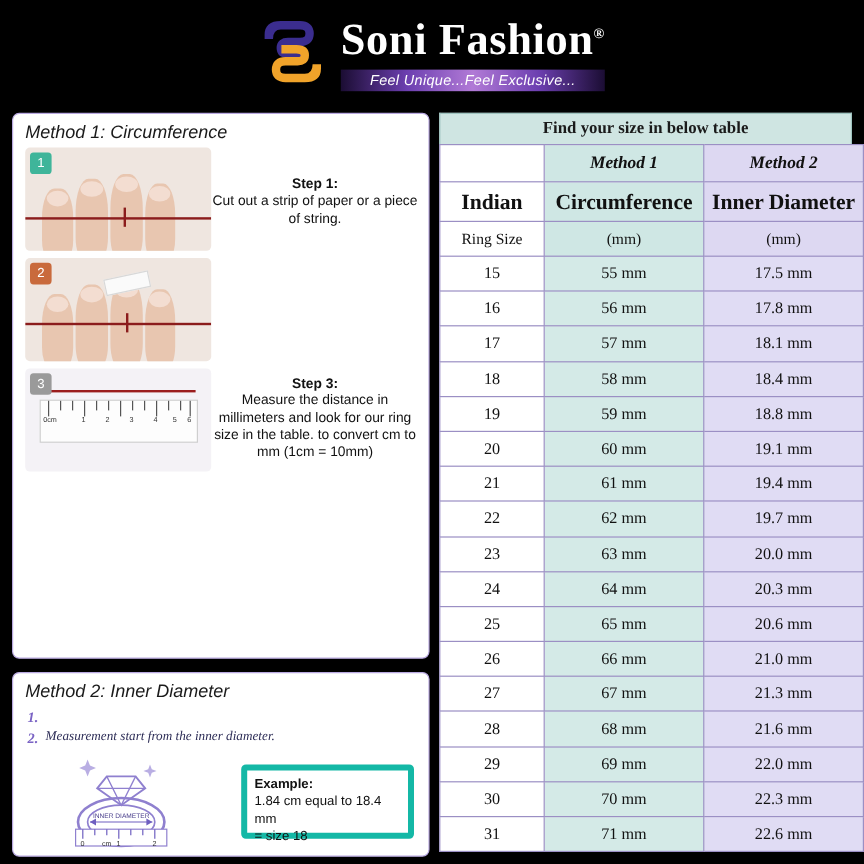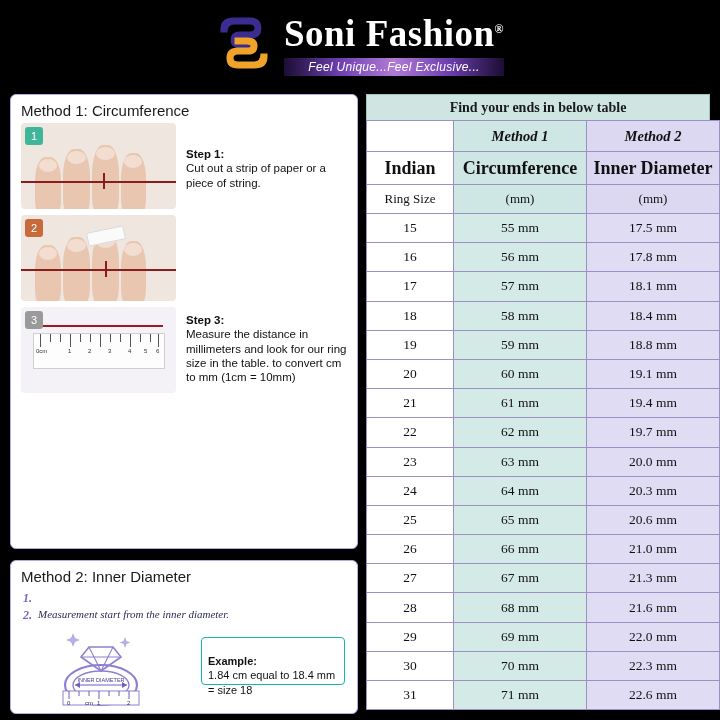--- a/index.html
+++ b/index.html
@@ -44,38 +44,40 @@
   }
 
   
   .panel{
     background:#ffffff;border:1px solid #b9a9e0;border-radius:6px;
     box-sizing:border-box;
   }
   .panel-title{
     font-size:15px;color:#1a1a1a;padding:7px 10px 4px 10px;
     font-family:"Liberation Sans", sans-serif;
+    font-style:italic;
   }
   .m1{position:absolute;left:0;top:0;width:348px;height:455px;}
   .m2{position:absolute;left:0;top:466px;width:348px;height:154px;}
 
   .step-row{display:flex;padding:0 8px 6px 10px;}
   .step-img{
     width:155px;height:86px;border-radius:4px;position:relative;overflow:hidden;
     background:#efe6e0;flex:none;
   }
   .step-img.r3{background:#f4f2f6;}
   .badge{
     position:absolute;left:4px;top:4px;width:18px;height:18px;border-radius:3px;
     color:#fff;font-size:11px;display:flex;align-items:center;justify-content:center;
     font-family:"Liberation Sans",sans-serif;z-index:3;
   }
   .step-text{
-    padding-left:10px;font-size:11.5px;color:#111;line-height:1.24;
+    font-size:11.5px;color:#111;line-height:1.24;
     padding-top:24px;
+    text-align:center;
   }
   .step-text.t2{padding-top:12px;}
   .step-text.t3{padding-top:6px;}
   .step-text b{font-weight:bold;}
 
   
   .finger{position:absolute;inset:0;}
   .fing{position:absolute;background:#e8c6b0;border-radius:40% 40% 28% 28%;}
   .nail{position:absolute;background:#f3ddd1;border-radius:50%;}
   .thread{position:absolute;height:2px;background:#8b1c1c;}
@@ -93,23 +95,23 @@
   .redline{position:absolute;left:12px;top:18px;width:130px;height:2px;background:#9b1d1d;}
 
   
   .m2-line{
     display:flex;align-items:flex-start;gap:6px;padding:2px 10px 0 12px;
     font-size:11px;color:#2b2b55;font-style:italic;font-family:"Liberation Serif",serif;
   }
   .m2-num{color:#7a63c4;font-weight:bold;font-style:italic;font-size:12px;}
   .ring-art{position:absolute;left:18px;top:66px;width:160px;height:82px;}
   .example{
-    position:absolute;left:190px;top:76px;width:144px;height:48px;
-    border:1px solid #14b8a6;border-radius:4px;background:#fff;
-    font-size:11px;color:#111;padding:16px 6px;box-sizing:border-box;line-height:1.3;
+    position:absolute;left:190px;top:76px;width:144px;height:62px;
+    border:5px solid #14b8a6;border-radius:4px;background:#fff;
+    font-size:11px;color:#111;padding:5px 6px;box-sizing:border-box;line-height:1.3;
   }
   .example b{font-weight:bold;}
 
   
   .tbl-title{
     height:26px;background:#cfe5e2;border:1px solid #9fc4c0;border-bottom:none;
     display:flex;align-items:center;justify-content:center;
     font-size:14px;color:#1a1a1a;font-family:"Liberation Serif",serif;font-weight:bold;
     box-sizing:border-box;
   }
@@ -280,21 +282,21 @@
 
         <div class="example">
           <b>Example:</b><br>
           <span>1.84 cm equal to 18.4 mm</span><br>
           <span>= size 18</span>
         </div>
       </div>
     </div>
 
     <div class="right">
-      <div class="tbl-title">Find your ends in below table</div>
+      <div class="tbl-title">Find your size in below table</div>
       <table>
         <tbody>
           <tr>
             <td class="c-ind blank"></td>
             <td class="c-cir hdr-method hdr-m1">Method 1</td>
             <td class="c-dia hdr-method hdr-m2">Method 2</td>
           </tr>
           <tr>
             <td class="c-ind hdr-sub">Indian</td>
             <td class="c-cir hdr-sub hdr-m1">Circumference</td>

